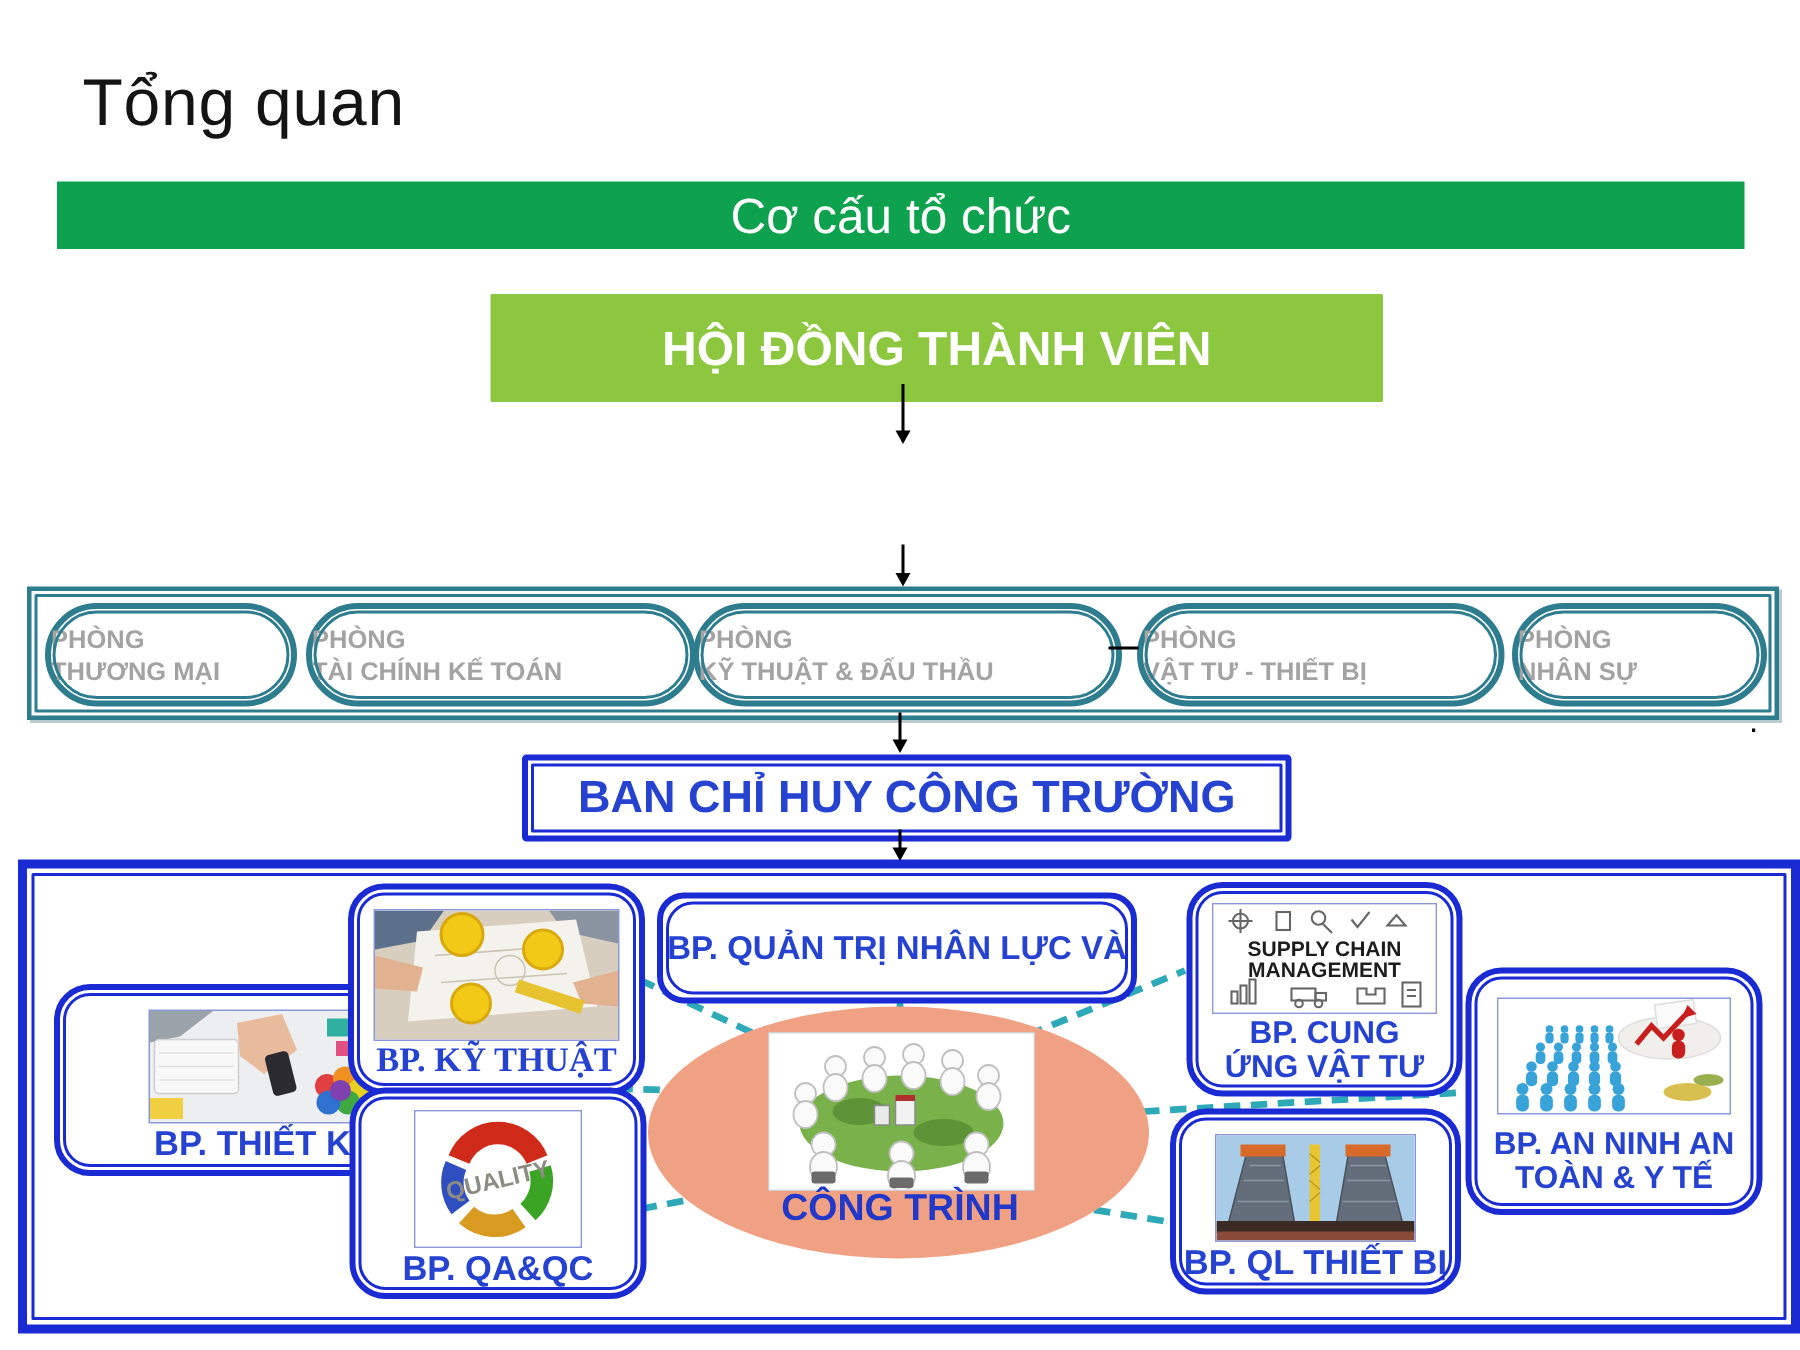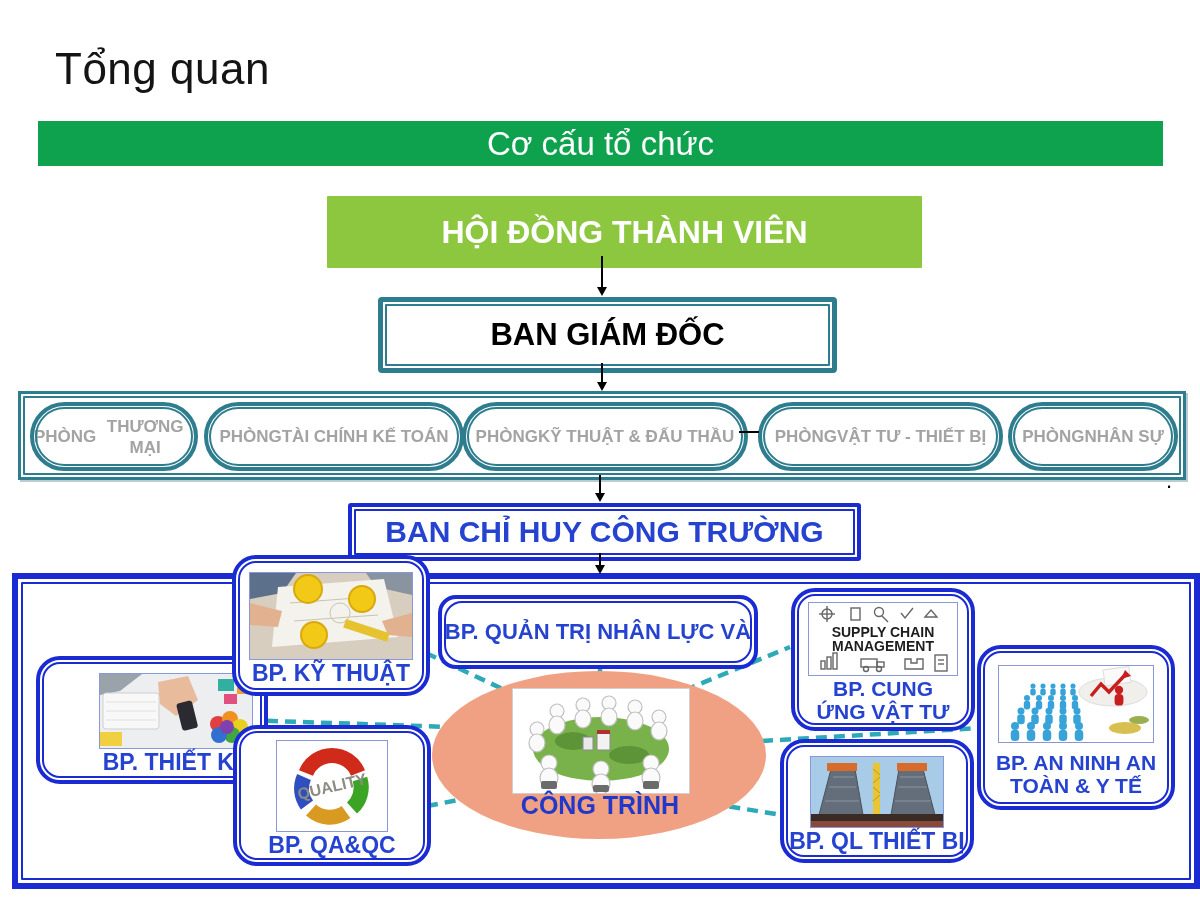--- a/index.html
+++ b/index.html
@@ -23,21 +23,21 @@
   .ring.r34{border-radius:34px;inset:1px;}
   .ring.i3{inset:3px;}
 
   .directors{left:378px;top:297px;width:449px;height:66px;background:#fff;
              border:5px solid var(--teal);border-radius:4px;font-size:31px;font-weight:bold;color:#000;}
 
   .strip{left:18px;top:391px;width:1162px;height:83px;background:#fff;border:3px solid var(--teal);
          box-shadow:2px 2px 0 rgba(60,110,120,.35);}
 
   .pill{background:#fff;border:4px solid var(--teal);border-radius:40px;
-        display:flex;flex-direction:row;align-items:center;justify-content:center;
+        display:flex;flex-direction:column;align-items:flex-start;justify-content:center;
         color:var(--gray-dept);font-weight:bold;font-size:17px;line-height:21px;text-align:center;}
 
   .pill-link{left:739px;top:431px;width:20px;height:2px;background:#000;}
 
   .site-cmd{left:348px;top:503px;width:505px;height:50px;background:#fff;border:4px solid var(--blue);
             border-radius:3px;color:var(--text-blue);font-size:30px;font-weight:bold;}
 
   .big{left:12px;top:573px;width:1176px;height:304px;background:#fff;border:6px solid var(--blue);}
 
   .ellipse{left:432px;top:671px;width:334px;height:168px;background:var(--salmon);border-radius:50%;z-index:2;}
@@ -76,24 +76,20 @@
   </div>
 
   <div class="abs title">Tổng quan</div>
 
   <div class="abs board flexc">
     <span>HỘI ĐỒNG THÀNH VIÊN</span>
   </div>
 
   <div class="varrow" style="left:601px;top:256px;height:32px;"></div>
 
-  <div class="abs directors flexc">
-    <div class="ring"></div>
-    <span>BAN GIÁM ĐỐC</span>
-  </div>
 
   <div class="varrow" style="left:601px;top:363px;height:20px;"></div>
 
   <div class="abs strip">
     <div class="ring"></div>
   </div>
 
   <div class="abs pill" style="left:30px;top:402px;width:160px;height:61px;">
     <div class="ring r34"></div>
     <span>PHÒNG</span>
@@ -205,21 +201,21 @@
           <circle cx="127" cy="53" r="7" fill="#8040b0"></circle>
       </g>
       <rect x="118" y="5" width="16" height="12" fill="#30b0a0"></rect>
       <rect x="137" y="9" width="13" height="11" fill="#f0a030"></rect>
       <rect x="124" y="20" width="13" height="10" fill="#e05080"></rect>
       <rect x="0" y="58" width="22" height="14" fill="#f0d040"></rect>
     </svg>
     <div class="bp-label">BP. THIẾT KẾ</div>
   </div>
 
-  <div class="abs bp" style="left:232px;top:555px;width:190px;height:133px;">
+  <div class="abs bp" style="left:232px;top:589px;width:190px;height:133px;font-family:Liberation Serif, serif;">
     <div class="ring blue r18"></div>
     <svg class="bp-img" width="162" height="86" viewBox="0 0 162 86">
       <rect width="162" height="86" fill="#d8cec0"></rect>
       <polygon points="0,0 46,0 32,20 0,26" fill="#5c708c"></polygon>
       <polygon points="116,0 162,0 162,22 126,14" fill="#8a93a0"></polygon>
       <polygon points="28,14 134,6 148,64 22,74" fill="#f4f2ec"></polygon>
       <g stroke="#c8c4b4" fill="none">
           <line x1="40" y1="30" x2="120" y2="24"></line>
           <line x1="44" y1="48" x2="128" y2="42"></line>
           <circle cx="90" cy="40" r="10"></circle>

